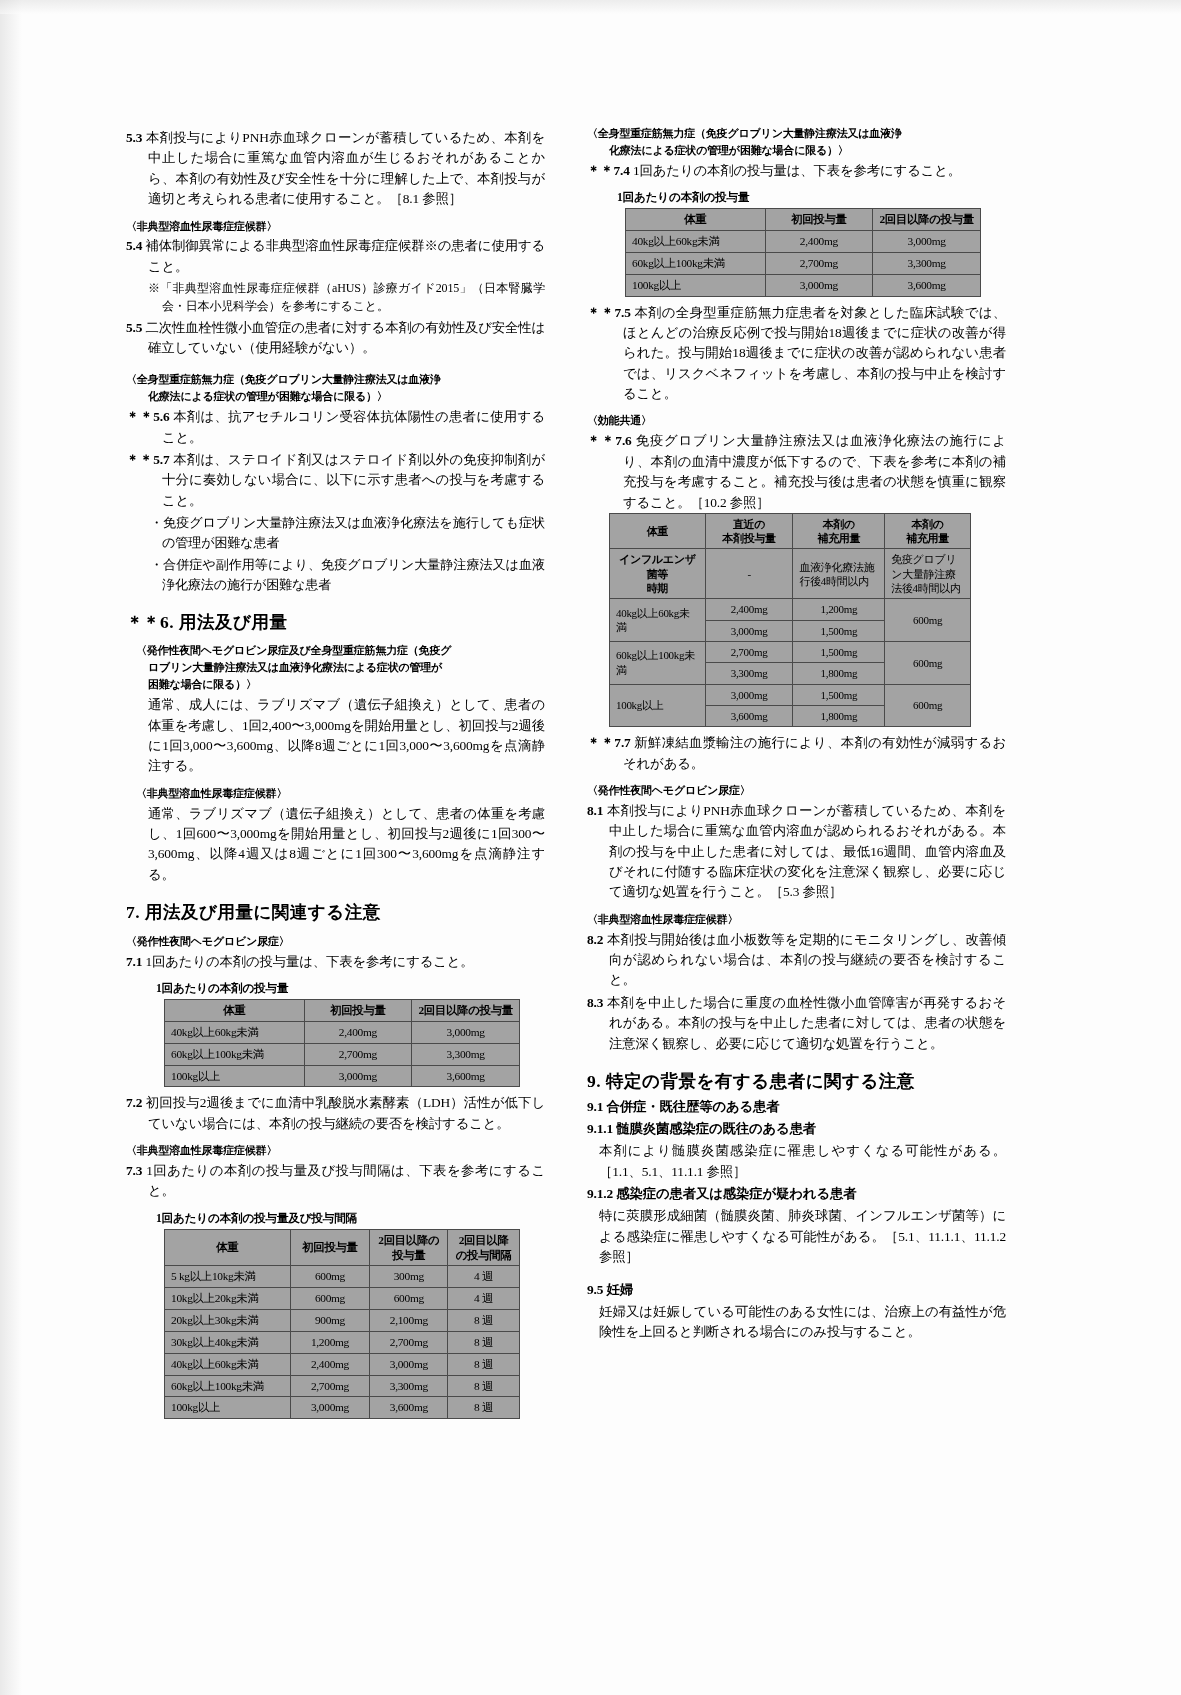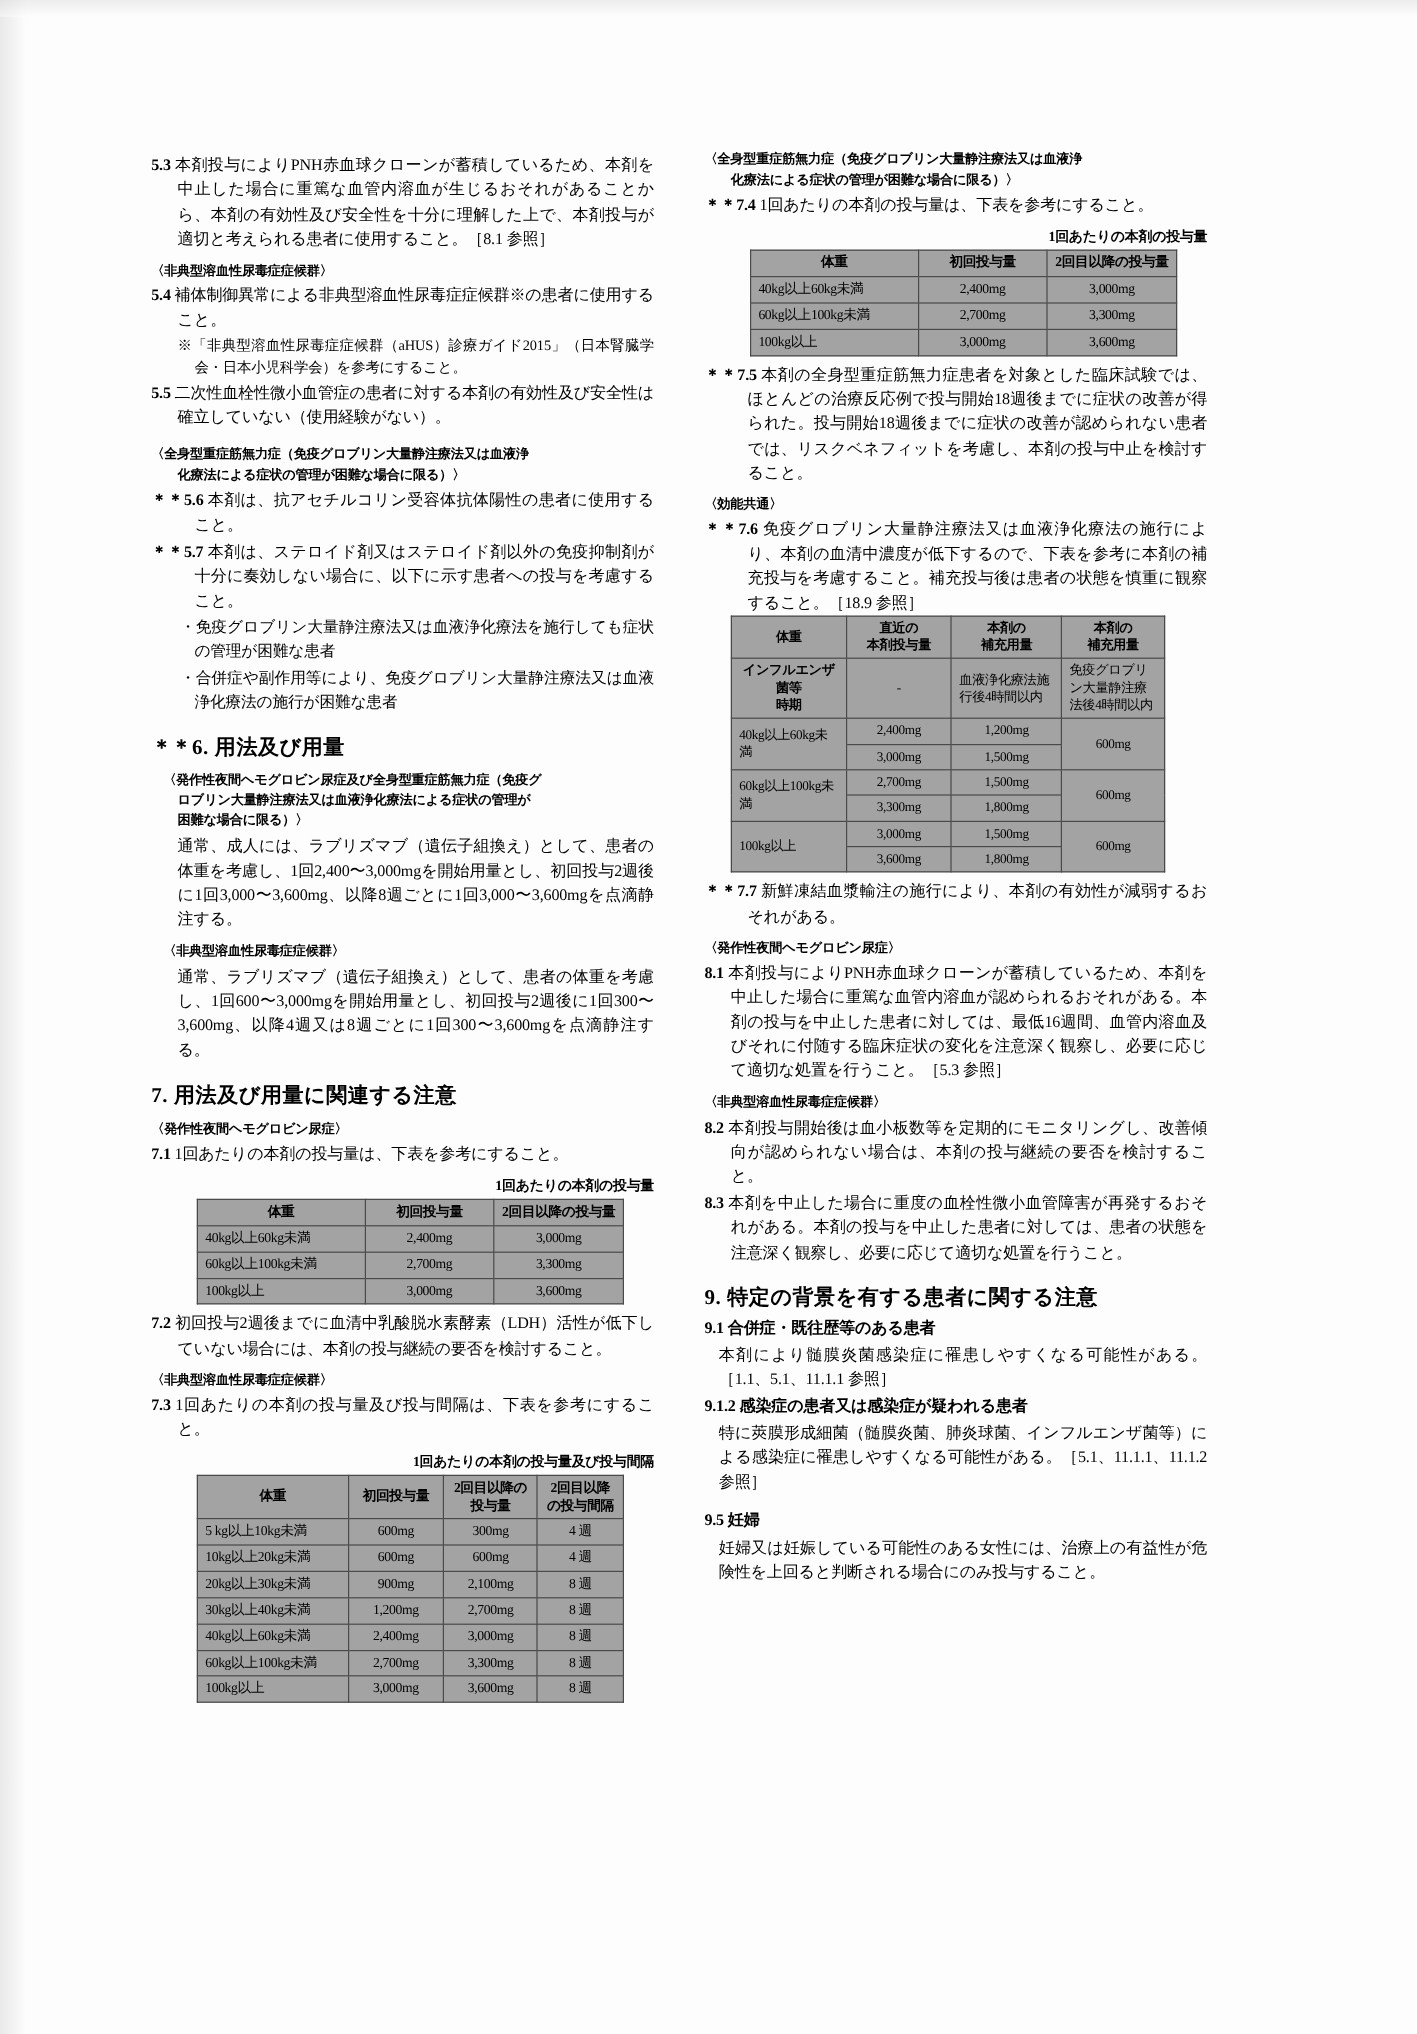--- a/index.html
+++ b/index.html
@@ -77,21 +77,20 @@
   .item.note { padding-left: 36px; text-indent: -14px; font-size: 12px;}
   .item.bullet { padding-left: 36px; text-indent: -12px; font-size: 13.1px;}
   .bold { font-weight: bold; }
   
   .tbl-cap {
     font-size: 11.6px;
     font-weight: bold;
     padding-left: 30px;
     margin: 9px 0 3px 0;
     letter-spacing: -.2px;
-    text-align: right;
   }
   table.dose {
     border-collapse: collapse;
     margin: 0 0 6px 38px;
     font-size: 11.4px;
     background: #a3a3a3;
   }
   table.dose td, table.dose th {
     border: 1px solid #4a4a4a;
     padding: 3px 5px;
@@ -355,21 +354,21 @@
 
       <p class="item hang2">
         <span class="num">＊＊</span><span class="num">7.5</span>
         <span>本剤の全身型重症筋無力症患者を対象とした臨床試験では、ほとんどの治療反応例で投与開始18週後までに症状の改善が得られた。投与開始18週後までに症状の改善が認められない患者では、リスクベネフィットを考慮し、本剤の投与中止を検討すること。</span>
       </p>
 
       <p class="grp">〈効能共通〉</p>
 
       <p class="item hang2">
         <span class="num">＊＊</span><span class="num">7.6</span>
-        <span>免疫グロブリン大量静注療法又は血液浄化療法の施行により、本剤の血清中濃度が低下するので、下表を参考に本剤の補充投与を考慮すること。補充投与後は患者の状態を慎重に観察すること。［18.9 参照］</span>
+        <span>免疫グロブリン大量静注療法又は血液浄化療法の施行により、本剤の血清中濃度が低下するので、下表を参考に本剤の補充投与を考慮すること。補充投与後は患者の状態を慎重に観察すること。［10.2 参照］</span>
       </p>
 
       <table class="dose t3">
         <colgroup>
             <col class="c0">
             <col class="c1">
             <col class="c2">
             <col class="c3">
           </colgroup>
         <thead>
@@ -463,20 +462,24 @@
       <h2 class="h2">
         <span>9.</span>
         <span>特定の背景を有する患者に関する注意</span>
       </h2>
 
       <p class="item bold">
         <span>9.1</span>
         <span>合併症・既往歴等のある患者</span>
       </p>
 
+      <p class="item bold">
+        <span>9.1.1</span>
+        <span>髄膜炎菌感染症の既往のある患者</span>
+      </p>
       <p class="item body" style="padding-left:12px">本剤により髄膜炎菌感染症に罹患しやすくなる可能性がある。［1.1、5.1、11.1.1 参照］</p>
 
       <p class="item bold">
         <span>9.1.2</span>
         <span>感染症の患者又は感染症が疑われる患者</span>
       </p>
       <p class="item body" style="padding-left:12px">特に莢膜形成細菌（髄膜炎菌、肺炎球菌、インフルエンザ菌等）による感染症に罹患しやすくなる可能性がある。［5.1、11.1.1、11.1.2 参照］</p>
 
       <p class="item bold" style="margin-top:12px">
         <span>9.5</span>

